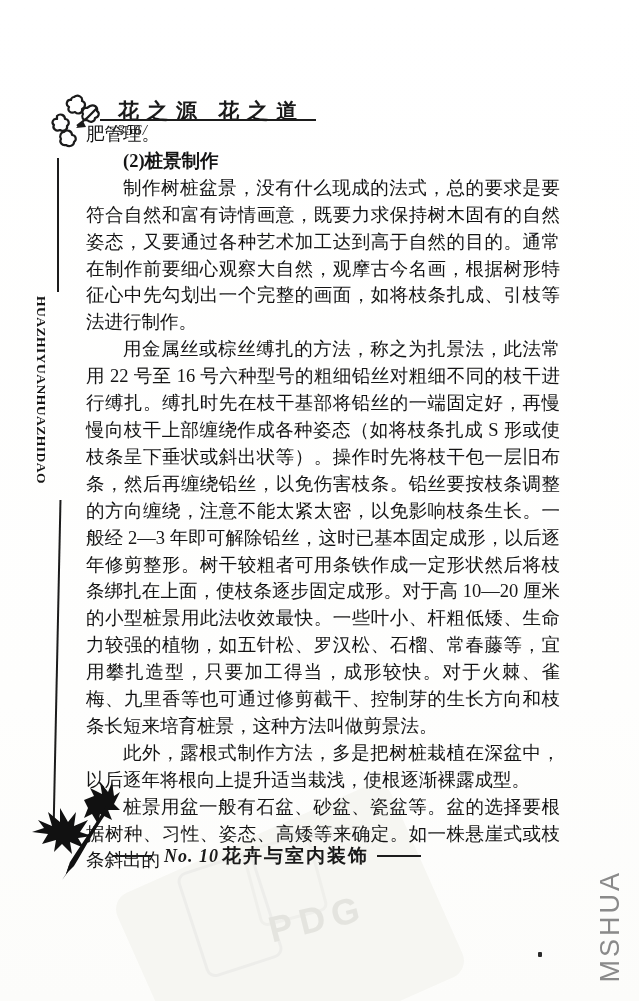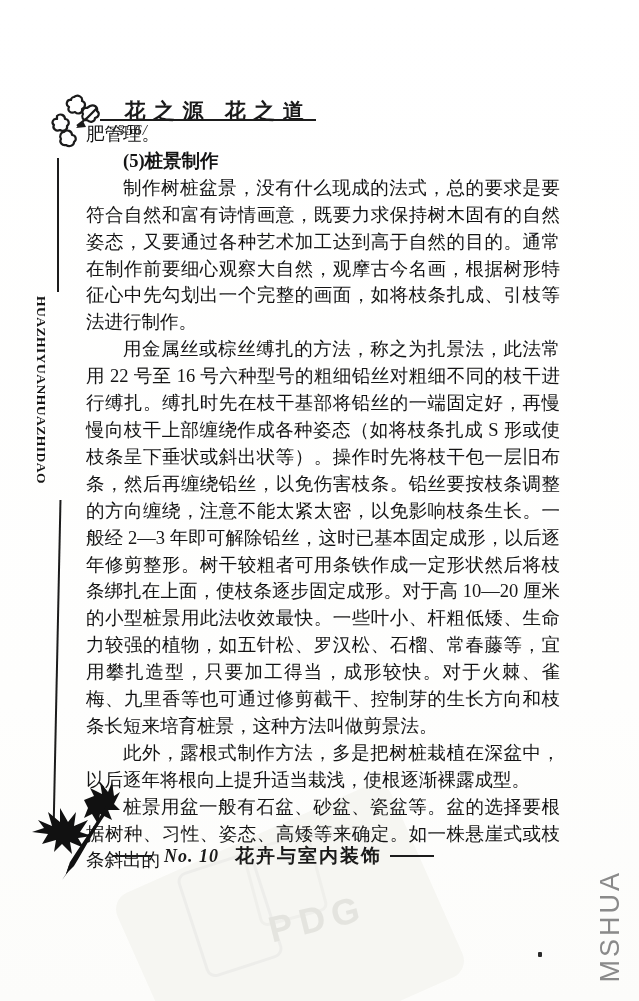--- a/index.html
+++ b/index.html
@@ -35,21 +35,21 @@
     position:absolute; left:563px; top:920px; width:94px; z-index:3;
     font-family:"Liberation Sans","DejaVu Sans",sans-serif;
     font-size:27px; letter-spacing:3px; color:#8a8a8a;
     transform:rotate(-90deg); transform-origin:center; text-align:center;
   }
 
   
   .header-flower { position:absolute; left:50px; top:94px; z-index:2; }
   .series-title {
     position:absolute; left:118px; top:97px; width:200px; z-index:2;
-    font-size:21px; font-weight:bold; letter-spacing:8px; text-align:center;
+    font-size:21px; font-weight:bold; letter-spacing:8px; text-align:left;
     white-space:nowrap;
   }
   .title-rule { position:absolute; left:100px; top:119px; width:216px; height:2px; background:#1c1c1c; z-index:2; }
   .page-number {
     position:absolute; left:112px; top:122px; width:60px; z-index:2;
     font-size:15px; font-style:italic; text-align:left; letter-spacing:1px;
   }
 
   
   .side-rule-top { position:absolute; left:57px; top:158px; width:2px; height:134px; background:#1c1c1c; z-index:2; }
@@ -73,21 +73,21 @@
 
   
   .footer-sprig { position:absolute; left:26px; top:776px; z-index:2; }
   .footer-line {
     position:absolute; left:112px; top:843px; z-index:2;
     display:flex; align-items:center; white-space:nowrap;
   }
   .footer-dash { display:inline-block; height:2.5px; background:#1c1c1c; }
   .footer-dash.left { width:40px; margin-right:12px; }
   .footer-dash.right { width:44px; margin-left:8px; }
-  .footer-issue { font-size:18px; font-style:italic; font-weight:bold; letter-spacing:1px; margin-right:16px; }
+  .footer-issue { font-size:18px; font-style:italic; font-weight:bold; letter-spacing:1px; margin-right:3px; }
   .footer-title { font-size:19px; font-weight:bold; letter-spacing:2px; }
 
   .speck-dot { position:absolute; left:538px; top:952px; width:4px; height:5px; background:#2b2b2b; border-radius:1px; z-index:2; }
 </style>
 </head>
 <body>
 
 <div class="page">
 
   <div class="wm-band"></div>
@@ -108,21 +108,21 @@
   <div class="series-title">花之源 花之道</div>
   <div class="title-rule"></div>
   <div class="page-number">/356/</div>
 
   <div class="side-rule-top"></div>
   <div class="side-vertical-text">HUAZHIYUANHUAZHIDAO</div>
   <div class="side-rule-bottom"></div>
 
   <div class="body-text">
       <p class="continuation">肥管理。</p>
-      <p class="heading">(5)桩景制作</p>
+      <p class="heading">(2)桩景制作</p>
       <p class="paragraph">制作树桩盆景，没有什么现成的法式，总的要求是要符合自然和富有诗情画意，既要力求保持树木固有的自然姿态，又要通过各种艺术加工达到高于自然的目的。通常在制作前要细心观察大自然，观摩古今名画，根据树形特征心中先勾划出一个完整的画面，如将枝条扎成、引枝等法进行制作。</p>
       <p class="paragraph">用金属丝或棕丝缚扎的方法，称之为扎景法，此法常用 22 号至 16 号六种型号的粗细铅丝对粗细不同的枝干进行缚扎。缚扎时先在枝干基部将铅丝的一端固定好，再慢慢向枝干上部缠绕作成各种姿态（如将枝条扎成 S 形或使枝条呈下垂状或斜出状等）。操作时先将枝干包一层旧布条，然后再缠绕铅丝，以免伤害枝条。铅丝要按枝条调整的方向缠绕，注意不能太紧太密，以免影响枝条生长。一般经 2—3 年即可解除铅丝，这时已基本固定成形，以后逐年修剪整形。树干较粗者可用条铁作成一定形状然后将枝条绑扎在上面，使枝条逐步固定成形。对于高 10—20 厘米的小型桩景用此法收效最快。一些叶小、杆粗低矮、生命力较强的植物，如五针松、罗汉松、石榴、常春藤等，宜用攀扎造型，只要加工得当，成形较快。对于火棘、雀梅、九里香等也可通过修剪截干、控制芽的生长方向和枝条长短来培育桩景，这种方法叫做剪景法。</p>
       <p class="paragraph">此外，露根式制作方法，多是把树桩栽植在深盆中，以后逐年将根向上提升适当栽浅，使根逐渐裸露成型。</p>
       <p class="paragraph">桩景用盆一般有石盆、砂盆、瓷盆等。盆的选择要根据树种、习性、姿态、高矮等来确定。如一株悬崖式或枝条斜出的</p>
     </div>
 
   <div class="footer-sprig">
     <svg width="94" height="104" viewBox="0 0 94 104" fill="#111" stroke="none">
       <path d="M6 56 L18 52 L12 44 L26 50 L22 36 L34 46 L34 32 L42 46 L50 36 L48 50 L62 44 L54 56 L66 60 L52 62 L58 72 L44 66 L46 78 L36 68 L28 76 L30 64 L16 68 L22 58 Z"></path>
       <path d="M58 24 L68 20 L64 12 L76 18 L74 6 L82 16 L86 6 L88 20 L94 16 L88 28 L94 34 L82 34 L86 44 L74 38 L72 48 L66 38 L58 42 L62 32 Z"></path>

